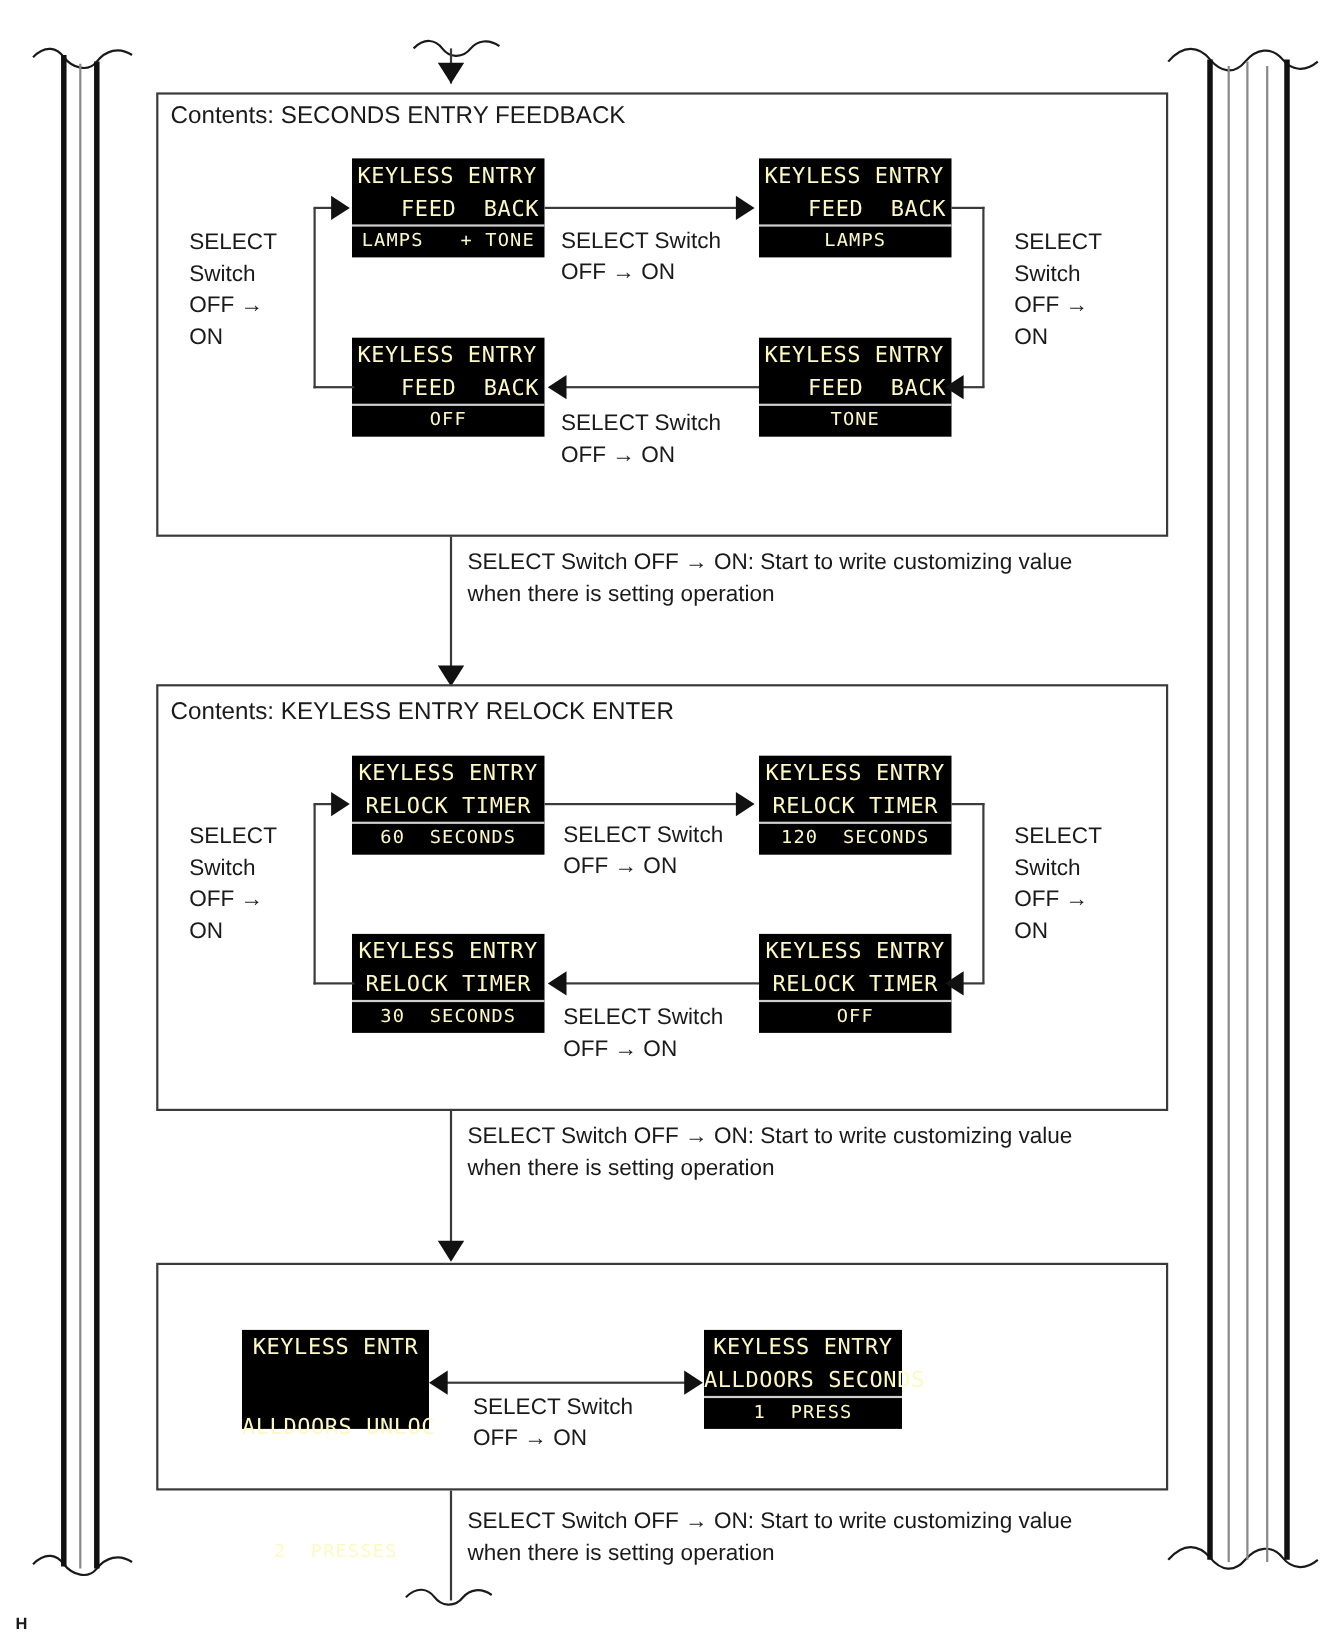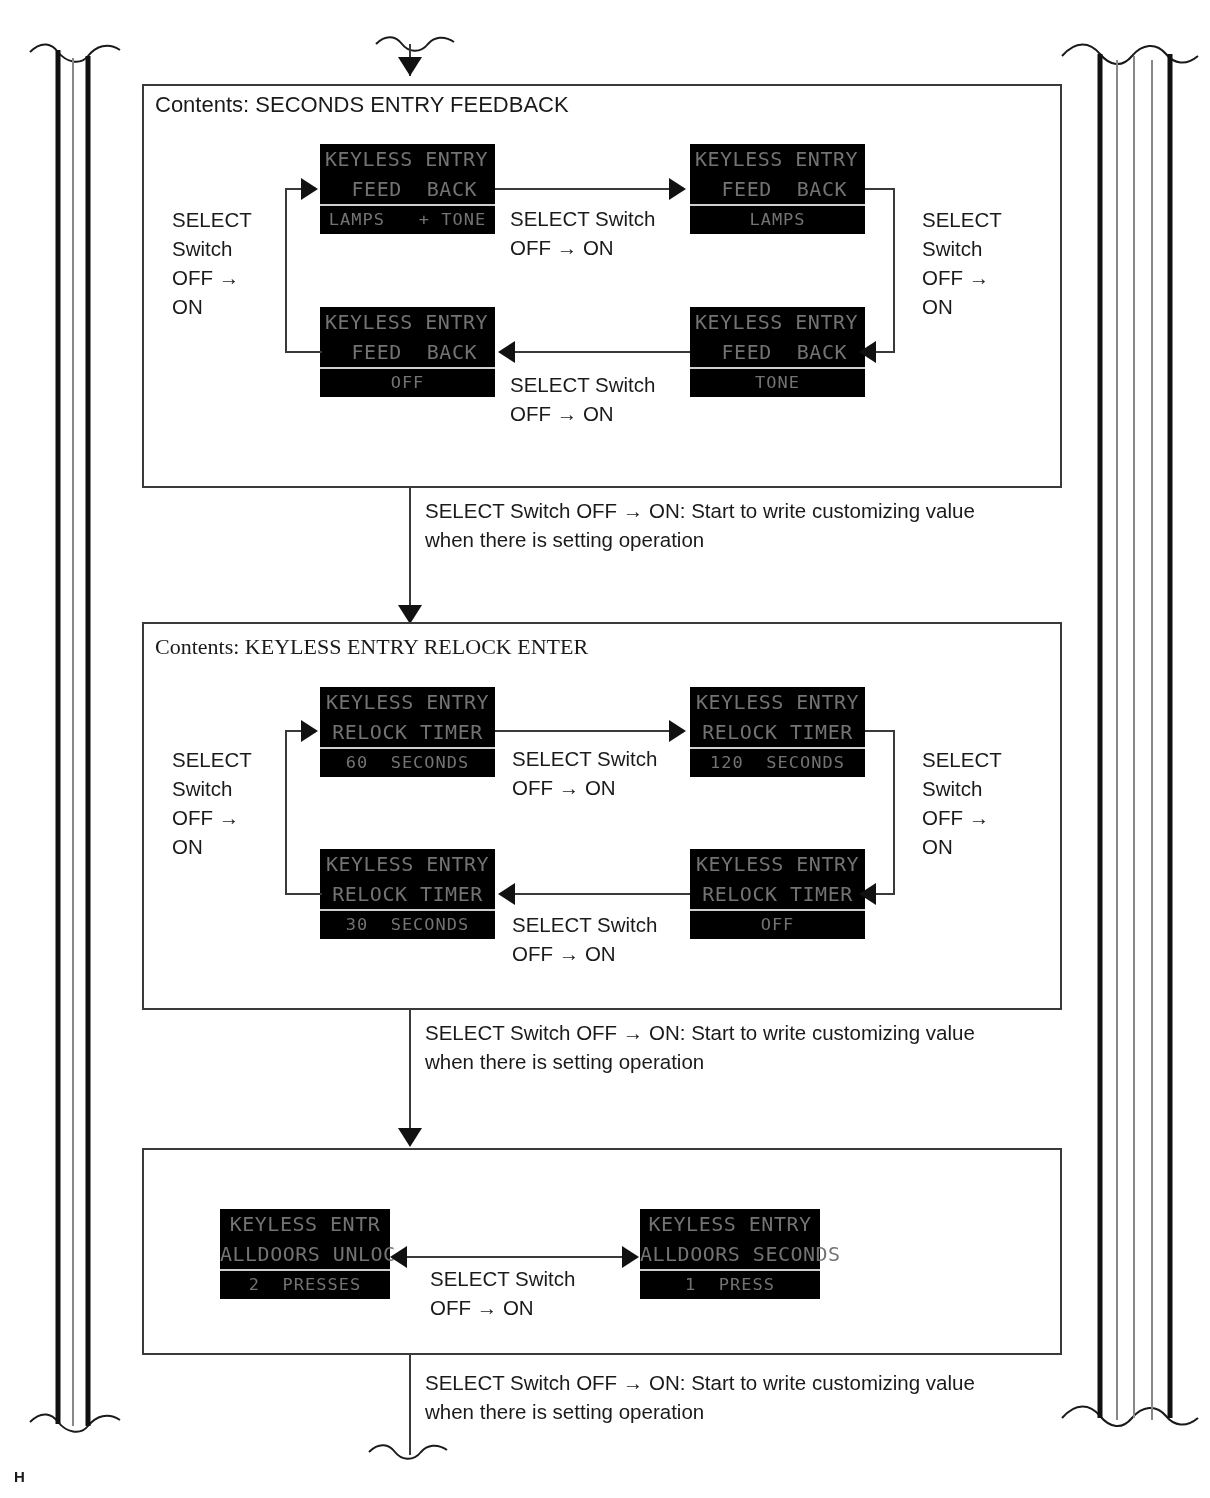--- a/index.html
+++ b/index.html
@@ -13,28 +13,28 @@
   .vline{position:absolute;background:#3a3a3a;width:2px;}
   .box{
     position:absolute;border:2px solid #3a3a3a;background:transparent;
     box-sizing:border-box;
   }
   
   .lcd{
     position:absolute;background:#000000;box-sizing:border-box;
     display:flex;flex-direction:column;justify-content:flex-start;
     font-family:"DejaVu Sans Mono","Liberation Mono",monospace;
-    color:#737373;
+    color:#fef9c3;
   }
   .lcd .l1,.lcd .l2{
     height:30px;line-height:30px;text-align:center;
     font-size:20px;letter-spacing:0.5px;white-space:pre;
   }
   .lcd .l1{text-align:left;padding-left:5px;}
-  .lcd .l2{text-align:right;padding-right:18px;}
+  .lcd .l2{text-align:right;padding-right:5px;}
   .lcd.center .l1{text-align:center;padding-left:0;}
   .lcd.center .l2{text-align:center;padding-right:0;}
   .lcd .sep{height:2px;background:#cfcfcf;width:100%;}
   .lcd .l3{
     height:26px;line-height:26px;text-align:center;
     font-size:17px;letter-spacing:1px;white-space:pre;
     font-family:"DejaVu Sans Mono","Liberation Mono",monospace;
     transform:scaleY(0.95);
   }
   
@@ -136,21 +136,21 @@
 
 <div class="hline" style="left:513px;top:351px;width:177px;"></div>
 <div class="ah ah-l" style="left:498px;top:341px;"></div>
 
 <div class="vline" style="left:409px;top:488px;height:132px;"></div>
 <div class="ah ah-d" style="left:398px;top:605px;"></div>
 <div class="lbl" style="left:425px;top:496px;width:650px;">SELECT Switch OFF → ON: Start to write customizing value
 when there is setting operation</div>
 
 <div class="box" style="left:142px;top:622px;width:920px;height:388px;"></div>
-<div class="title" style="left:155px;top:634px;font-family:Liberation Serif, serif;">Contents: KEYLESS ENTRY RELOCK ENTER</div>
+<div class="title" style="left:155px;top:634px;">Contents: KEYLESS ENTRY RELOCK ENTER</div>
 
 <div class="lbl" style="left:172px;top:745px;">SELECT
 Switch
 OFF →
 ON</div>
 <div class="lbl" style="left:922px;top:745px;">SELECT
 Switch
 OFF →
 ON</div>
 <div class="lbl" style="left:512px;top:744px;">SELECT Switch
@@ -202,21 +202,21 @@
 <div class="hline" style="left:513px;top:893px;width:177px;"></div>
 <div class="ah ah-l" style="left:498px;top:883px;"></div>
 
 <div class="vline" style="left:409px;top:1010px;height:132px;"></div>
 <div class="ah ah-d" style="left:398px;top:1128px;"></div>
 <div class="lbl" style="left:425px;top:1018px;width:650px;">SELECT Switch OFF → ON: Start to write customizing value
 when there is setting operation</div>
 
 <div class="box" style="left:142px;top:1148px;width:920px;height:207px;"></div>
 
-<div class="lcd center" style="left:220px;top:1209px;width:170px;height:90px;">
+<div class="lcd center" style="left:220px;top:1209px;width:170px;height:90px;gap:43px;">
   <div class="l1">KEYLESS ENTR</div>
   <div class="l2">ALLDOORS UNLOC</div>
   <div class="sep"></div>
   <div class="l3">2  PRESSES</div>
 </div>
 
 <div class="lcd center" style="left:640px;top:1209px;width:180px;height:90px;">
   <div class="l1">KEYLESS ENTRY</div>
   <div class="l2">ALLDOORS SECONDS</div>
   <div class="sep"></div>

